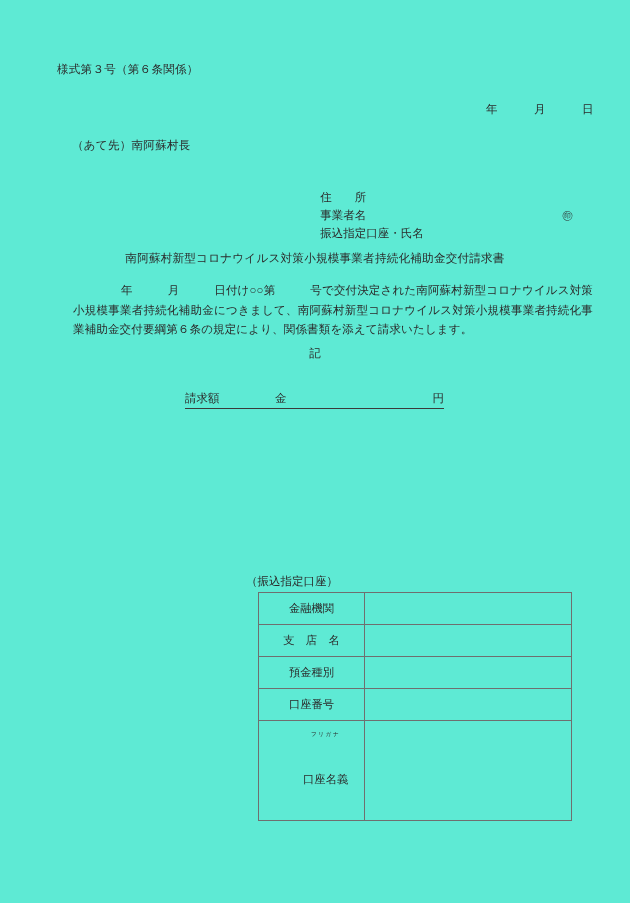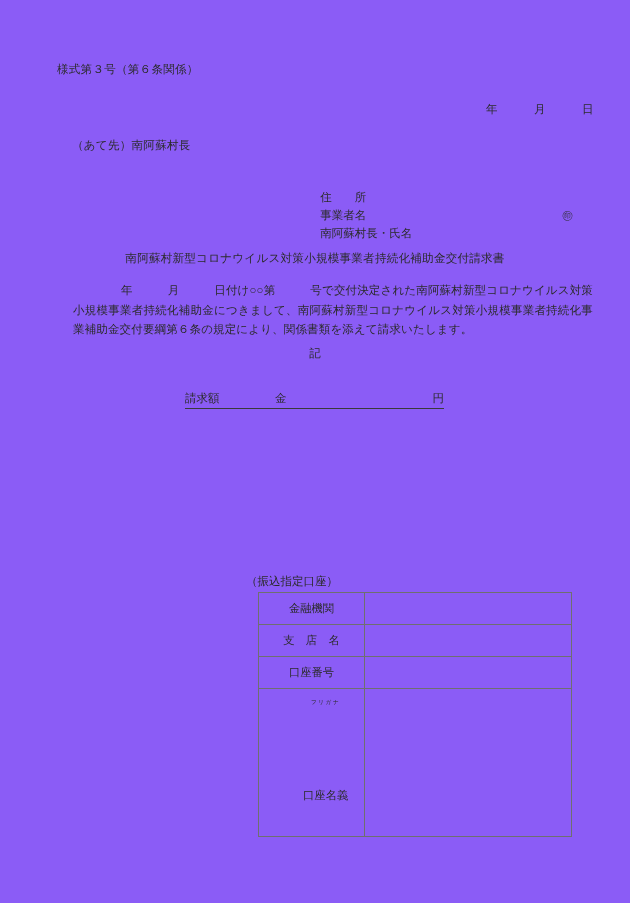--- a/index.html
+++ b/index.html
@@ -14,21 +14,21 @@
     color: #2b2b2b;
     position: relative;
     overflow: hidden;
     -webkit-font-smoothing: antialiased;
   }
   .page {
     position: absolute;
     left: 0; top: 0;
     width: 630px;
     height: 903px;
-    background: #8b5cf6;
+    background: #5eead4;
   }
 
   
   .t {
     position: absolute;
     white-space: pre;
     font-size: 11.5px;
     line-height: 1.35;
     letter-spacing: 0.3px;
   }
@@ -184,21 +184,20 @@
     transform: translateX(-50%);
     font-size: 5.6px;
     letter-spacing: 1.6px;
     white-space: pre;
     color: #2b2b2b;
   }
   .ruby-wrap .base {
     display: block;
     font-size: 11.3px;
     white-space: pre;
-    margin-top: 48px;
   }
 </style>
 </head>
 <body>
 
 <div class="page">
 
   <div class="t" id="form-number">様式第３号（第６条関係）</div>
 
   <div class="t" id="date-line">年　　　月　　　日</div>
@@ -206,21 +205,21 @@
   <div class="t" id="addressee">（あて先）南阿蘇村長</div>
 
   <div id="applicant-block">
     <div class="row">
       <span>住　　所</span>
     </div>
     <div class="row">
       <span>事業者名</span>
     </div>
     <div class="row">
-      <span>南阿蘇村長・氏名</span>
+      <span>振込指定口座・氏名</span>
       <span class="seal">㊞</span>
     </div>
   </div>
 
   <div id="doc-title">南阿蘇村新型コロナウイルス対策小規模事業者持続化補助金交付請求書</div>
 
   <div id="body-paragraph">
     <span class="indent"></span><span>年　　　月　　　日付け○○第　　　号で交付決定された南阿蘇村新型コロナウイルス対策小規模事業者持続化補助金につきまして、南阿蘇村新型コロナウイルス対策小規模事業者持続化事業補助金交付要綱第６条の規定により、関係書類を添えて請求いたします。</span>
   </div>
 
@@ -235,20 +234,24 @@
   <div id="bank-caption">（振込指定口座）</div>
 
   <table id="bank-table">
     <tbody>
       <tr>
         <td class="label">金融機関</td>
         <td class="value"></td>
       </tr>
       <tr>
         <td class="label">支　店　名</td>
+        <td class="value"></td>
+      </tr>
+      <tr>
+        <td class="label">預金種別</td>
         <td class="value"></td>
       </tr>
       <tr>
         <td class="label">口座番号</td>
         <td class="value"></td>
       </tr>
       <tr>
         <td class="label">
           <span class="ruby-wrap">
             <span class="ruby">フリガナ</span>

